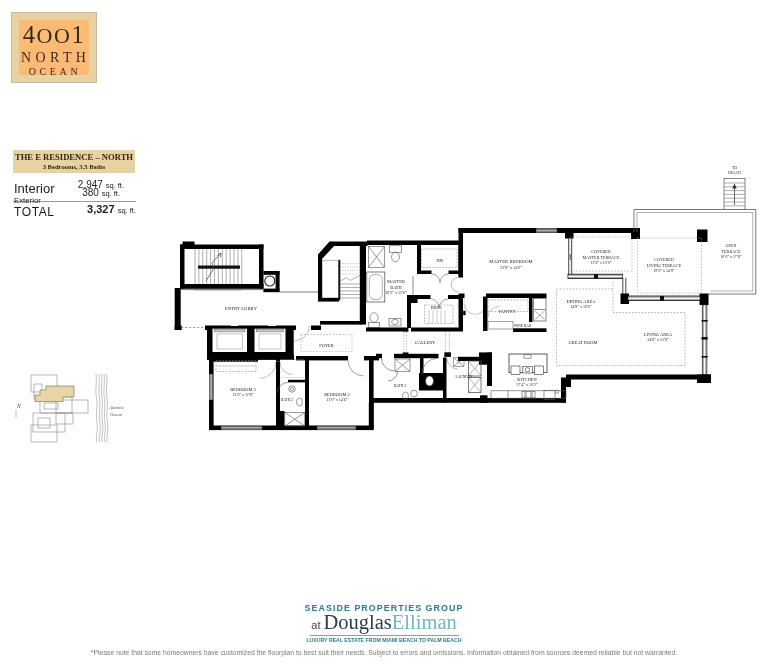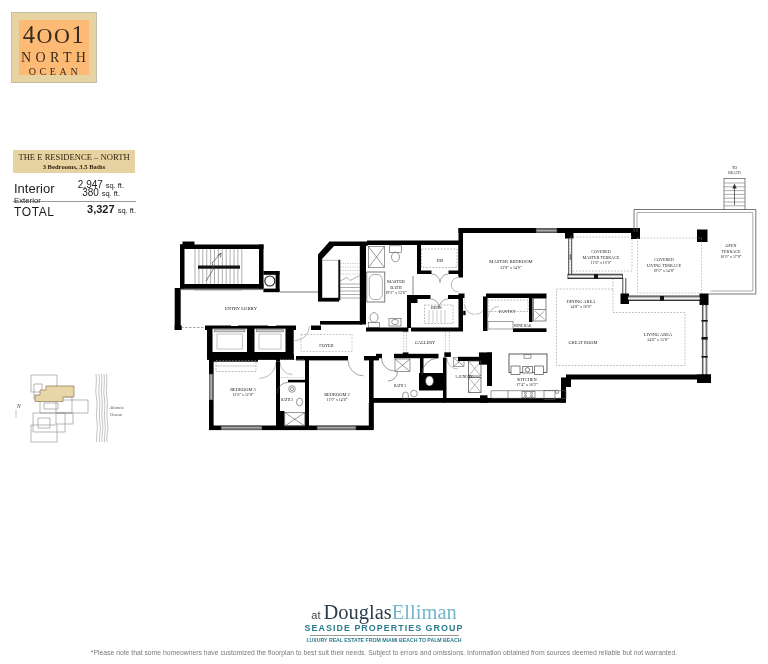--- a/index.html
+++ b/index.html
@@ -13,21 +13,21 @@
 
   <div style="font-family:'Liberation Serif',serif;font-size:24.5px;letter-spacing:1.5px;color:#372b1f;margin-top:1px;">4<span style="font-size:22px;">OO</span>1</div>
 
   <div style="font-family:'Liberation Serif',serif;font-size:14px;letter-spacing:4.4px;color:#372b1f;margin-top:1px;margin-left:4px;margin-left:2px;">NORTH</div>
 
   <div style="font-family:'Liberation Serif',serif;font-size:10px;letter-spacing:3.6px;color:#372b1f;margin-top:0px;margin-left:4px;margin-left:2px;">OCEAN</div>
 </div>
 
 <div class="abs" style="left:13px;top:150px;width:122px;height:23px;background:#e7d3a1;text-align:center;white-space:nowrap;">
 
-  <div style="font-family:'Liberation Serif',serif;font-size:8.6px;font-weight:normal;color:#33250f;letter-spacing:0px;margin-top:2px;">THE E RESIDENCE – NORTH</div>
+  <div style="font-family:'Liberation Serif',serif;font-size:8.6px;font-weight:bold;color:#33250f;letter-spacing:0px;margin-top:2px;">THE E RESIDENCE – NORTH</div>
 
   <div style="font-family:'Liberation Serif',serif;font-size:6.6px;font-weight:bold;color:#33250f;margin-top:0.5px;">3 Bedrooms, 3.5 Baths</div>
 </div>
 
 <div class="abs" style="left:13px;top:181px;width:123px;color:#1c1c1c;">
 
   <div style="position:relative;height:8px;">
       <span style="position:absolute;left:1px;top:0;font-size:13px;">Interior</span>
       <span style="position:absolute;right:12px;top:-2px;font-size:10px;">2,947 <span style="font-size:7.5px;">sq. ft.</span></span>
     </div>
@@ -536,22 +536,22 @@
       <text x="116" y="415.5" font-size="4.6">Ocean</text>
     </g>
 
     <text x="17" y="408" font-family="'Liberation Serif',serif" font-style="italic" font-size="5.5" fill="#444">N</text>
     <line x1="16" y1="410" x2="16" y2="418" stroke="#888" stroke-width="0.5"></line>
   </g>
 </svg>
 
 <div class="abs" style="left:0;top:603px;width:768px;text-align:center;">
 
+  <div style="font-size:8.9px;letter-spacing:1.05px;color:#2a7c8e;font-weight:bold;">SEASIDE PROPERTIES GROUP</div>
+
   <div style="font-family:'Liberation Serif',serif;font-size:20.5px;color:#2e3d4c;margin-top:-1px;line-height:1;"><span style="font-size:11px;font-family:'Liberation Sans',sans-serif;color:#444;">at </span>Douglas<span style="color:#74b5cb;">Elliman</span></div>
-
-  <div style="font-size:8.9px;letter-spacing:1.05px;color:#2a7c8e;font-weight:bold;">SEASIDE PROPERTIES GROUP</div>
 
   <div style="width:149px;margin:0 auto;border-top:1px solid #999;margin-top:2px;"></div>
 
   <div style="font-size:5.2px;letter-spacing:0px;color:#2a7c8e;margin-top:1px;font-weight:bold;">LUXURY REAL ESTATE FROM MIAMI BEACH TO PALM BEACH</div>
 </div>
 
 <div class="abs" style="left:0;top:648.5px;width:768px;text-align:center;font-size:6.8px;color:#7a7a7a;">*Please note that some homeowners have customized the floorplan to best suit their needs. Subject to errors and omissions. Information obtained from sources deemed reliable but not warranted.</div>
 
 </body></html>

